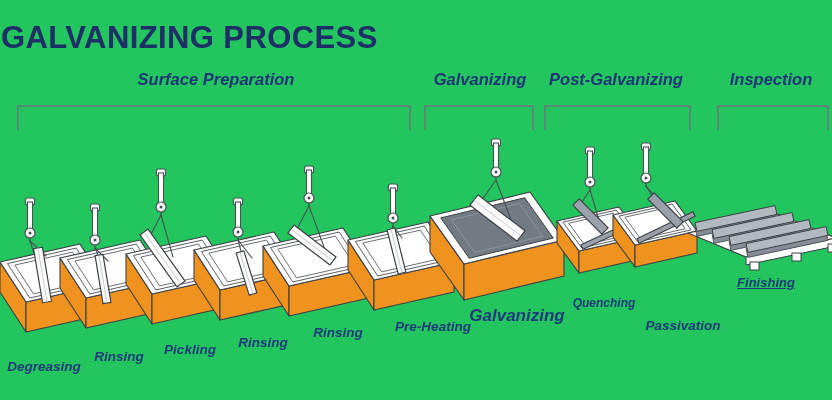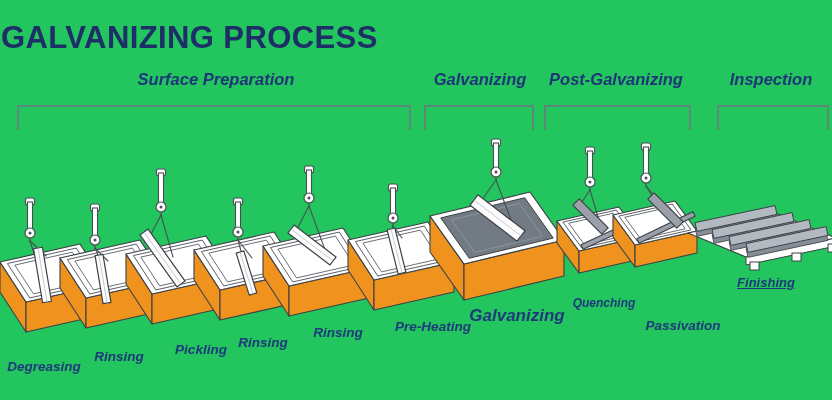--- a/index.html
+++ b/index.html
@@ -211,21 +211,21 @@
         <line x1="646" y1="183" x2="646" y2="186.5" stroke="#4a4f55" stroke-width="1.2" stroke-linecap="round"></line>
       </g>
     </svg>
   <div class="title">GALVANIZING PROCESS</div>
 <div class="section-lbl" style="left: 216px; top: 70px;">Surface Preparation</div>
     <div class="section-lbl" style="left: 480px; top: 70px;">Galvanizing</div>
     <div class="section-lbl" style="left: 616px; top: 70px;">Post-Galvanizing</div>
     <div class="section-lbl" style="left: 771px; top: 70px;">Inspection</div>
     <div class="station-lbl" style="left: 44px; top: 359px; font-size: 13.5px;">Degreasing</div>
     <div class="station-lbl" style="left: 119px; top: 349px; font-size: 13.5px;">Rinsing</div>
-    <div class="station-lbl" style="left: 190px; top: 342px; font-size: 13.5px; margin-left: 11px;">Pickling</div>
+    <div class="station-lbl" style="left: 190px; top: 342px; font-size: 13.5px;">Pickling</div>
     <div class="station-lbl" style="left: 263px; top: 335px; font-size: 13.5px;">Rinsing</div>
     <div class="station-lbl" style="left: 338px; top: 325px; font-size: 13.5px;">Rinsing</div>
     <div class="station-lbl" style="left: 417px; top: 319px; font-size: 13.5px; margin-left: 16px;">Pre-Heating</div>
     <div class="station-lbl" style="left: 517px; top: 306px; font-size: 17px;">Galvanizing</div>
     <div class="station-lbl" style="left: 604px; top: 296px; font-size: 12px;">Quenching</div>
     <div class="station-lbl" style="left: 683px; top: 286px; font-size: 13.5px; margin-top: 32px;">Passivation</div>
     <div class="station-lbl" style="left: 766px; top: 275px; font-size: 13px; text-decoration: underline;">Finishing</div>
   </div>
 
 </body></html>

